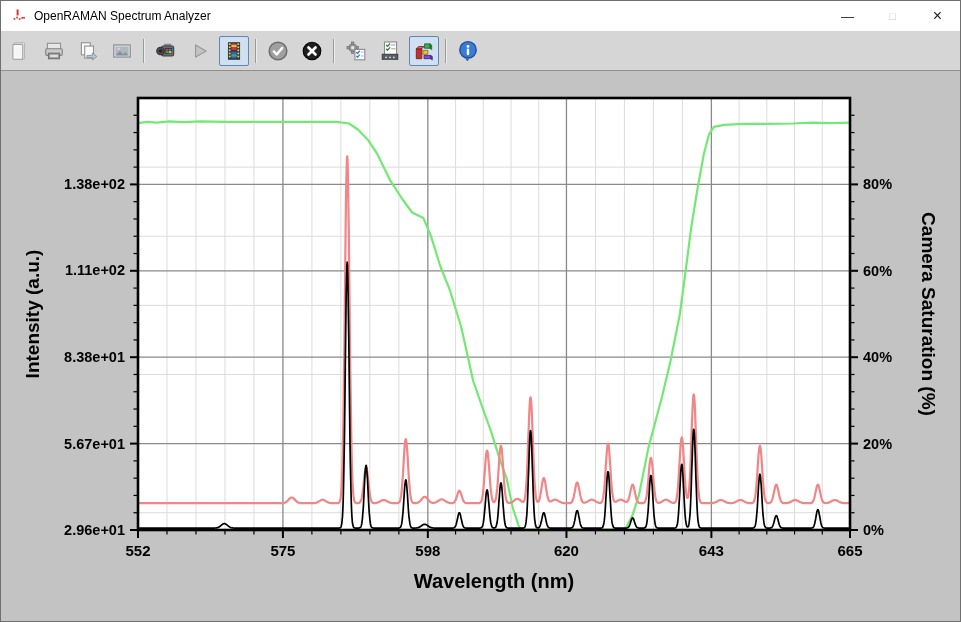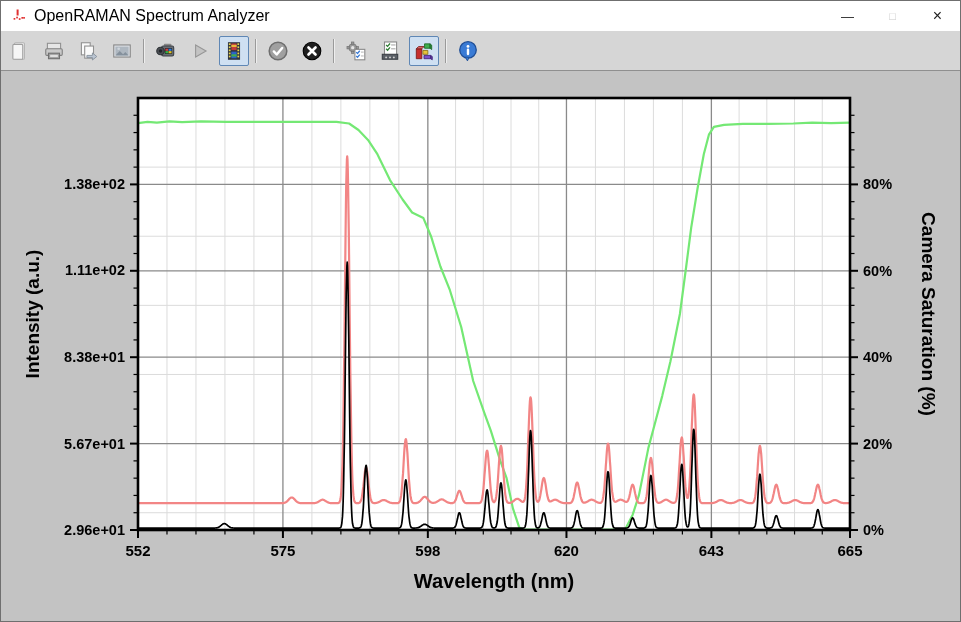--- a/index.html
+++ b/index.html
@@ -1,21 +1,21 @@
 <!DOCTYPE html>
 <html><head>
 <meta charset="utf-8">
 <style>
   html,body{margin:0;padding:0;width:961px;height:622px;overflow:hidden;
     font-family:"Liberation Sans",sans-serif;background:#c3c3c3;}
   #app{width:959px;height:620px;border:1px solid #6f6f6f;position:relative;background:#c3c3c3;}
   
   #titlebar{height:30px;background:#ffffff;display:flex;align-items:center;position:relative;}
   #titlebar .appicon{width:16px;height:16px;margin:0 8px 0 9px;flex:0 0 auto;}
-  #titlebar .title{font-size:16px;color:#000;}
+  #titlebar .title{font-size:12px;color:#000;}
   #titlebar .controls{position:absolute;right:0;top:0;height:30px;display:flex;}
   .winbtn{width:45px;height:30px;display:flex;align-items:center;justify-content:center;
     font-size:13px;color:#222;cursor:default;}
   .winbtn.max{color:#c9c9c9;font-size:11px;}
   .winbtn.close{font-size:16px;}
   
   #toolbar{height:39px;background:#d6d6d6;border-bottom:1px solid #8f8f8f;
     display:flex;align-items:center;padding-left:2px;}
   .tbtn{width:28px;height:28px;margin:0 2px;display:flex;align-items:center;justify-content:center;
     border:1px solid transparent;border-radius:2px;}

